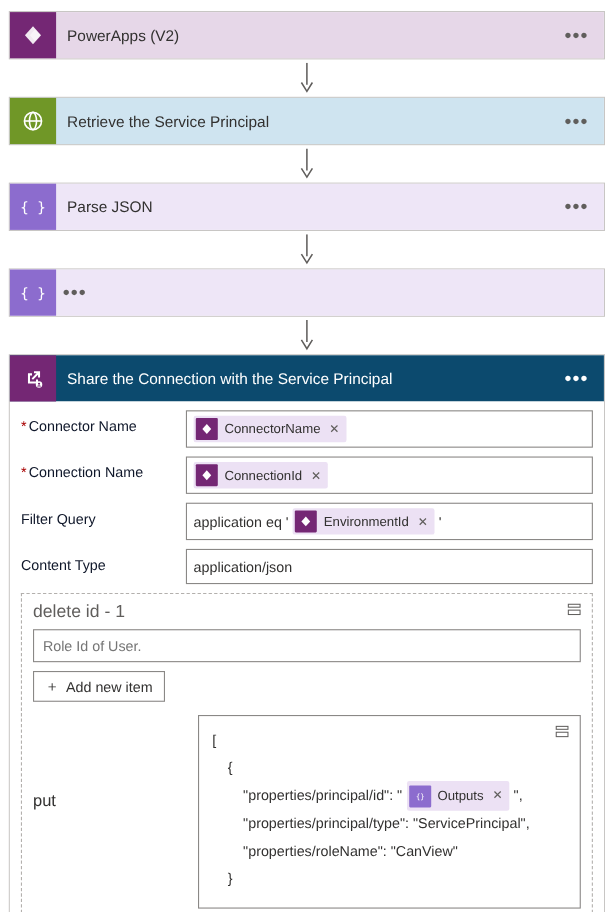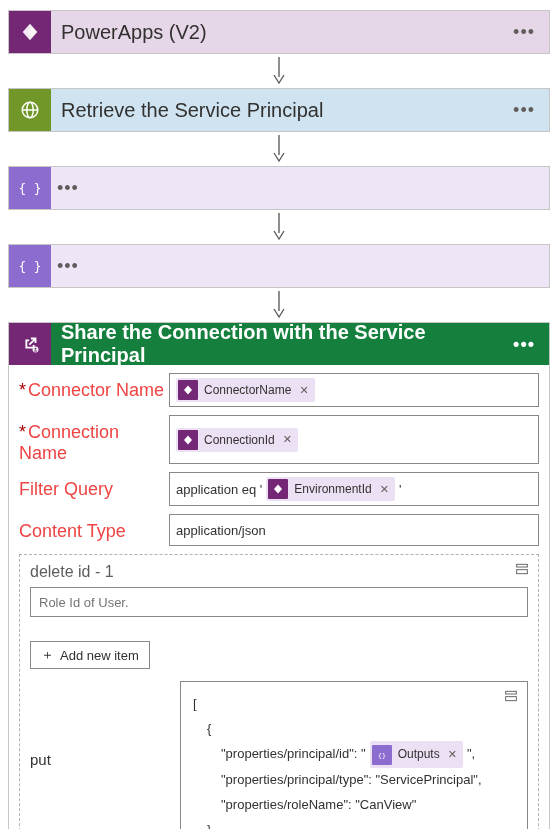--- a/index.html
+++ b/index.html
@@ -27,34 +27,34 @@
     width: 42px;
     height: 42px;
     display: flex;
     align-items: center;
     justify-content: center;
     flex-shrink: 0;
   }
   .step-title {
     flex: 1;
     padding-left: 10px;
-    font-size: 20px;
+    font-size: 14px;
     color: #323130;
   }
   .step-menu {
     color: #605e5c;
     font-size: 18px;
     letter-spacing: 1px;
     padding: 0 6px;
     line-height: 10px;
   }
   .hdr-purple-light { background: #e6d7e8; }
   .hdr-blue-light   { background: #cfe4f0; }
   .hdr-lavender     { background: #eee6f7; }
-  .hdr-purple-dark  { background: #15803d; color: #fff; font-weight: bold; }
+  .hdr-purple-dark  { background: #0c4a6e; color: #fff; }
   .hdr-purple-dark .step-title { color: #fff; }
   .hdr-purple-dark .step-menu  { color: #fff; }
 
   .ic-pa-bg   { background: #742774; }
   .ic-http-bg { background: #709727; }
   .ic-code-bg { background: #8c6cce; }
   .ic-share-bg{ background: #742774; }
   .ic-svg { width: 22px; height: 22px; }
 
   .arrow-wrap {
@@ -71,22 +71,22 @@
   }
 
   .field-row {
     display: flex;
     align-items: stretch;
     margin-bottom: 8px;
   }
   .field-label {
     width: 150px;
     flex-shrink: 0;
-    font-size: 18px;
-    color: #ef4444;
+    font-size: 13px;
+    color: #0f172a;
     padding-top: 7px;
   }
   .field-label.req::before {
     content: "*";
     color: #a80000;
     margin-right: 2px;
   }
   .field-input {
     flex: 1;
     border: 1px solid #8a8886;
@@ -142,21 +142,21 @@
     cursor: pointer;
   }
   .role-input {
     width: 100%;
     border: 1px solid #8a8886;
     height: 30px;
     padding: 4px 8px;
     font-size: 13px;
     color: #0369a1;
     background: #fff;
-    margin-bottom: 24px;
+    margin-bottom: 8px;
   }
   .add-btn {
     display: inline-flex;
     align-items: center;
     gap: 6px;
     border: 1px solid #8a8886;
     background: #fff;
     height: 28px;
     padding: 0 10px;
     font-size: 13px;
@@ -239,20 +239,21 @@
     </svg>
 </div>
 
 <div class="step">
   <div class="step-header hdr-lavender">
     <div class="step-icon ic-code-bg">
       <svg class="ic-svg" viewBox="0 0 24 24">
           <text x="12" y="17" text-anchor="middle" font-size="14" fill="#fff" font-family="monospace">{ }</text>
         </svg>
     </div>
+    <div class="step-title">Parse JSON</div>
     <div class="step-menu">•••</div>
   </div>
 </div>
 
 <div class="arrow-wrap">
   <svg width="18" height="28" viewBox="0 0 18 28">
       <line x1="9" y1="0" x2="9" y2="20" stroke="#605e5c" stroke-width="1.4"></line>
       <path d="M4 18 L9 26 L14 18" fill="none" stroke="#605e5c" stroke-width="1.4"></path>
     </svg>
 </div>

